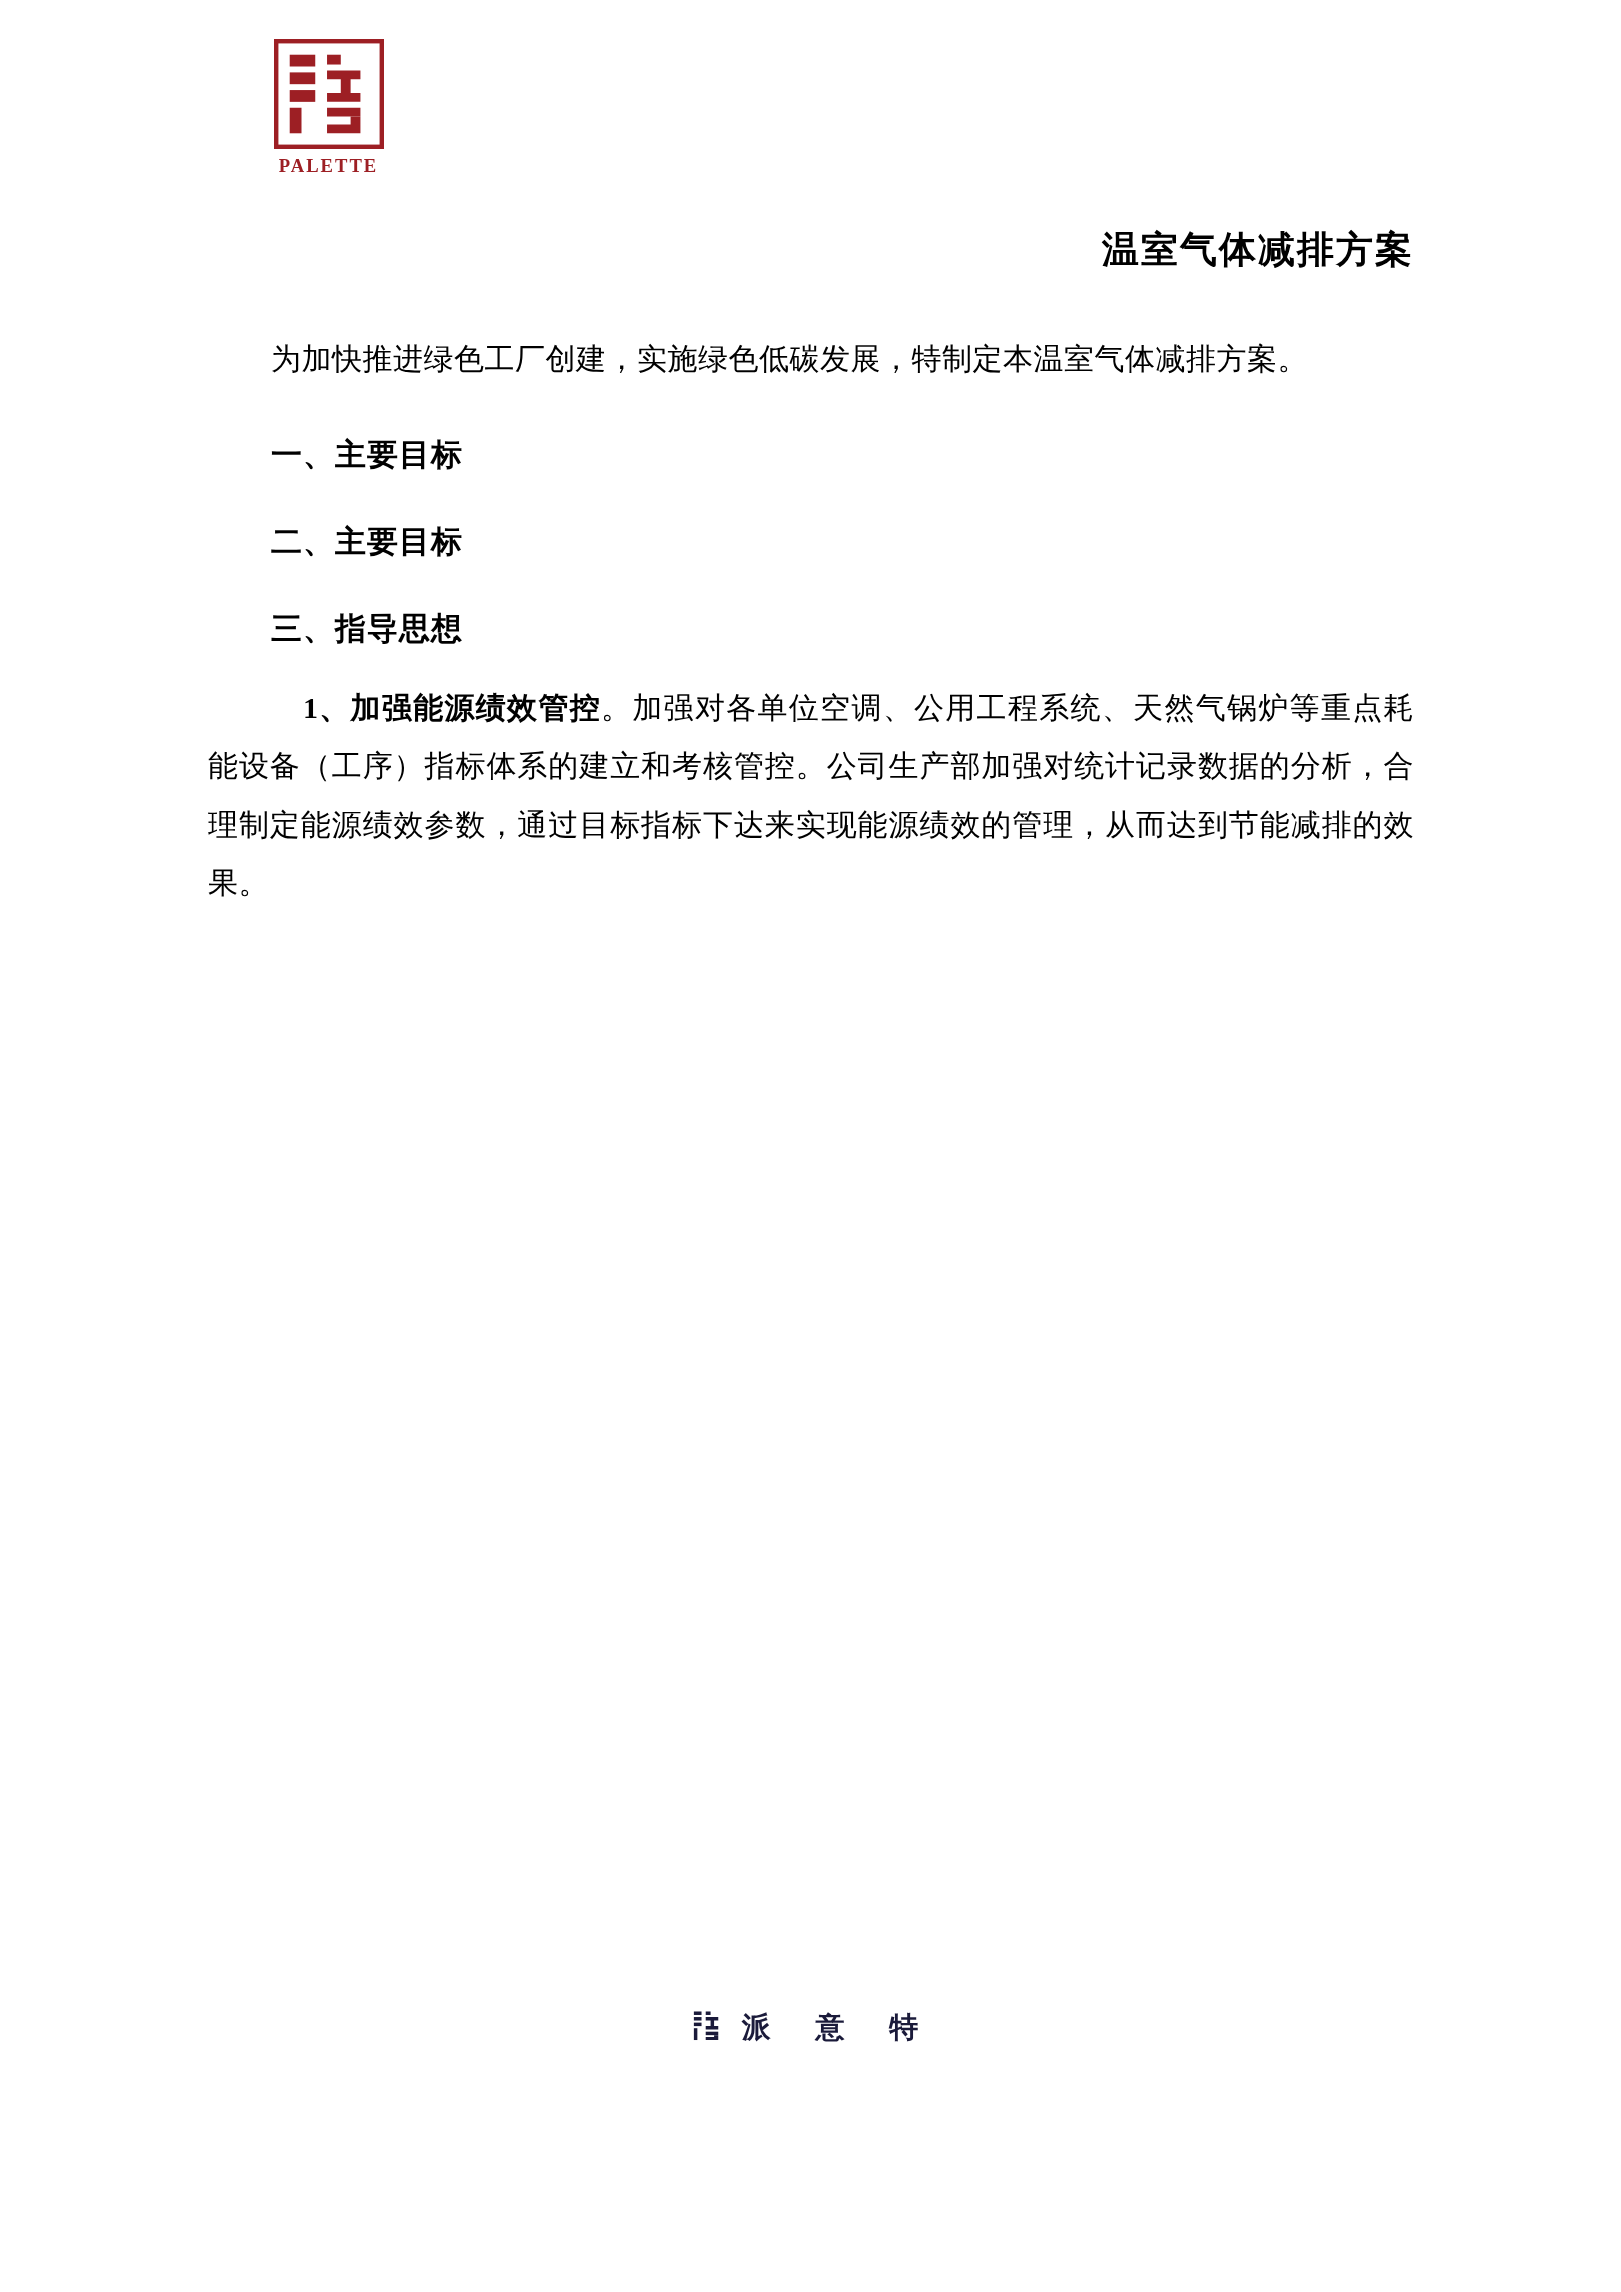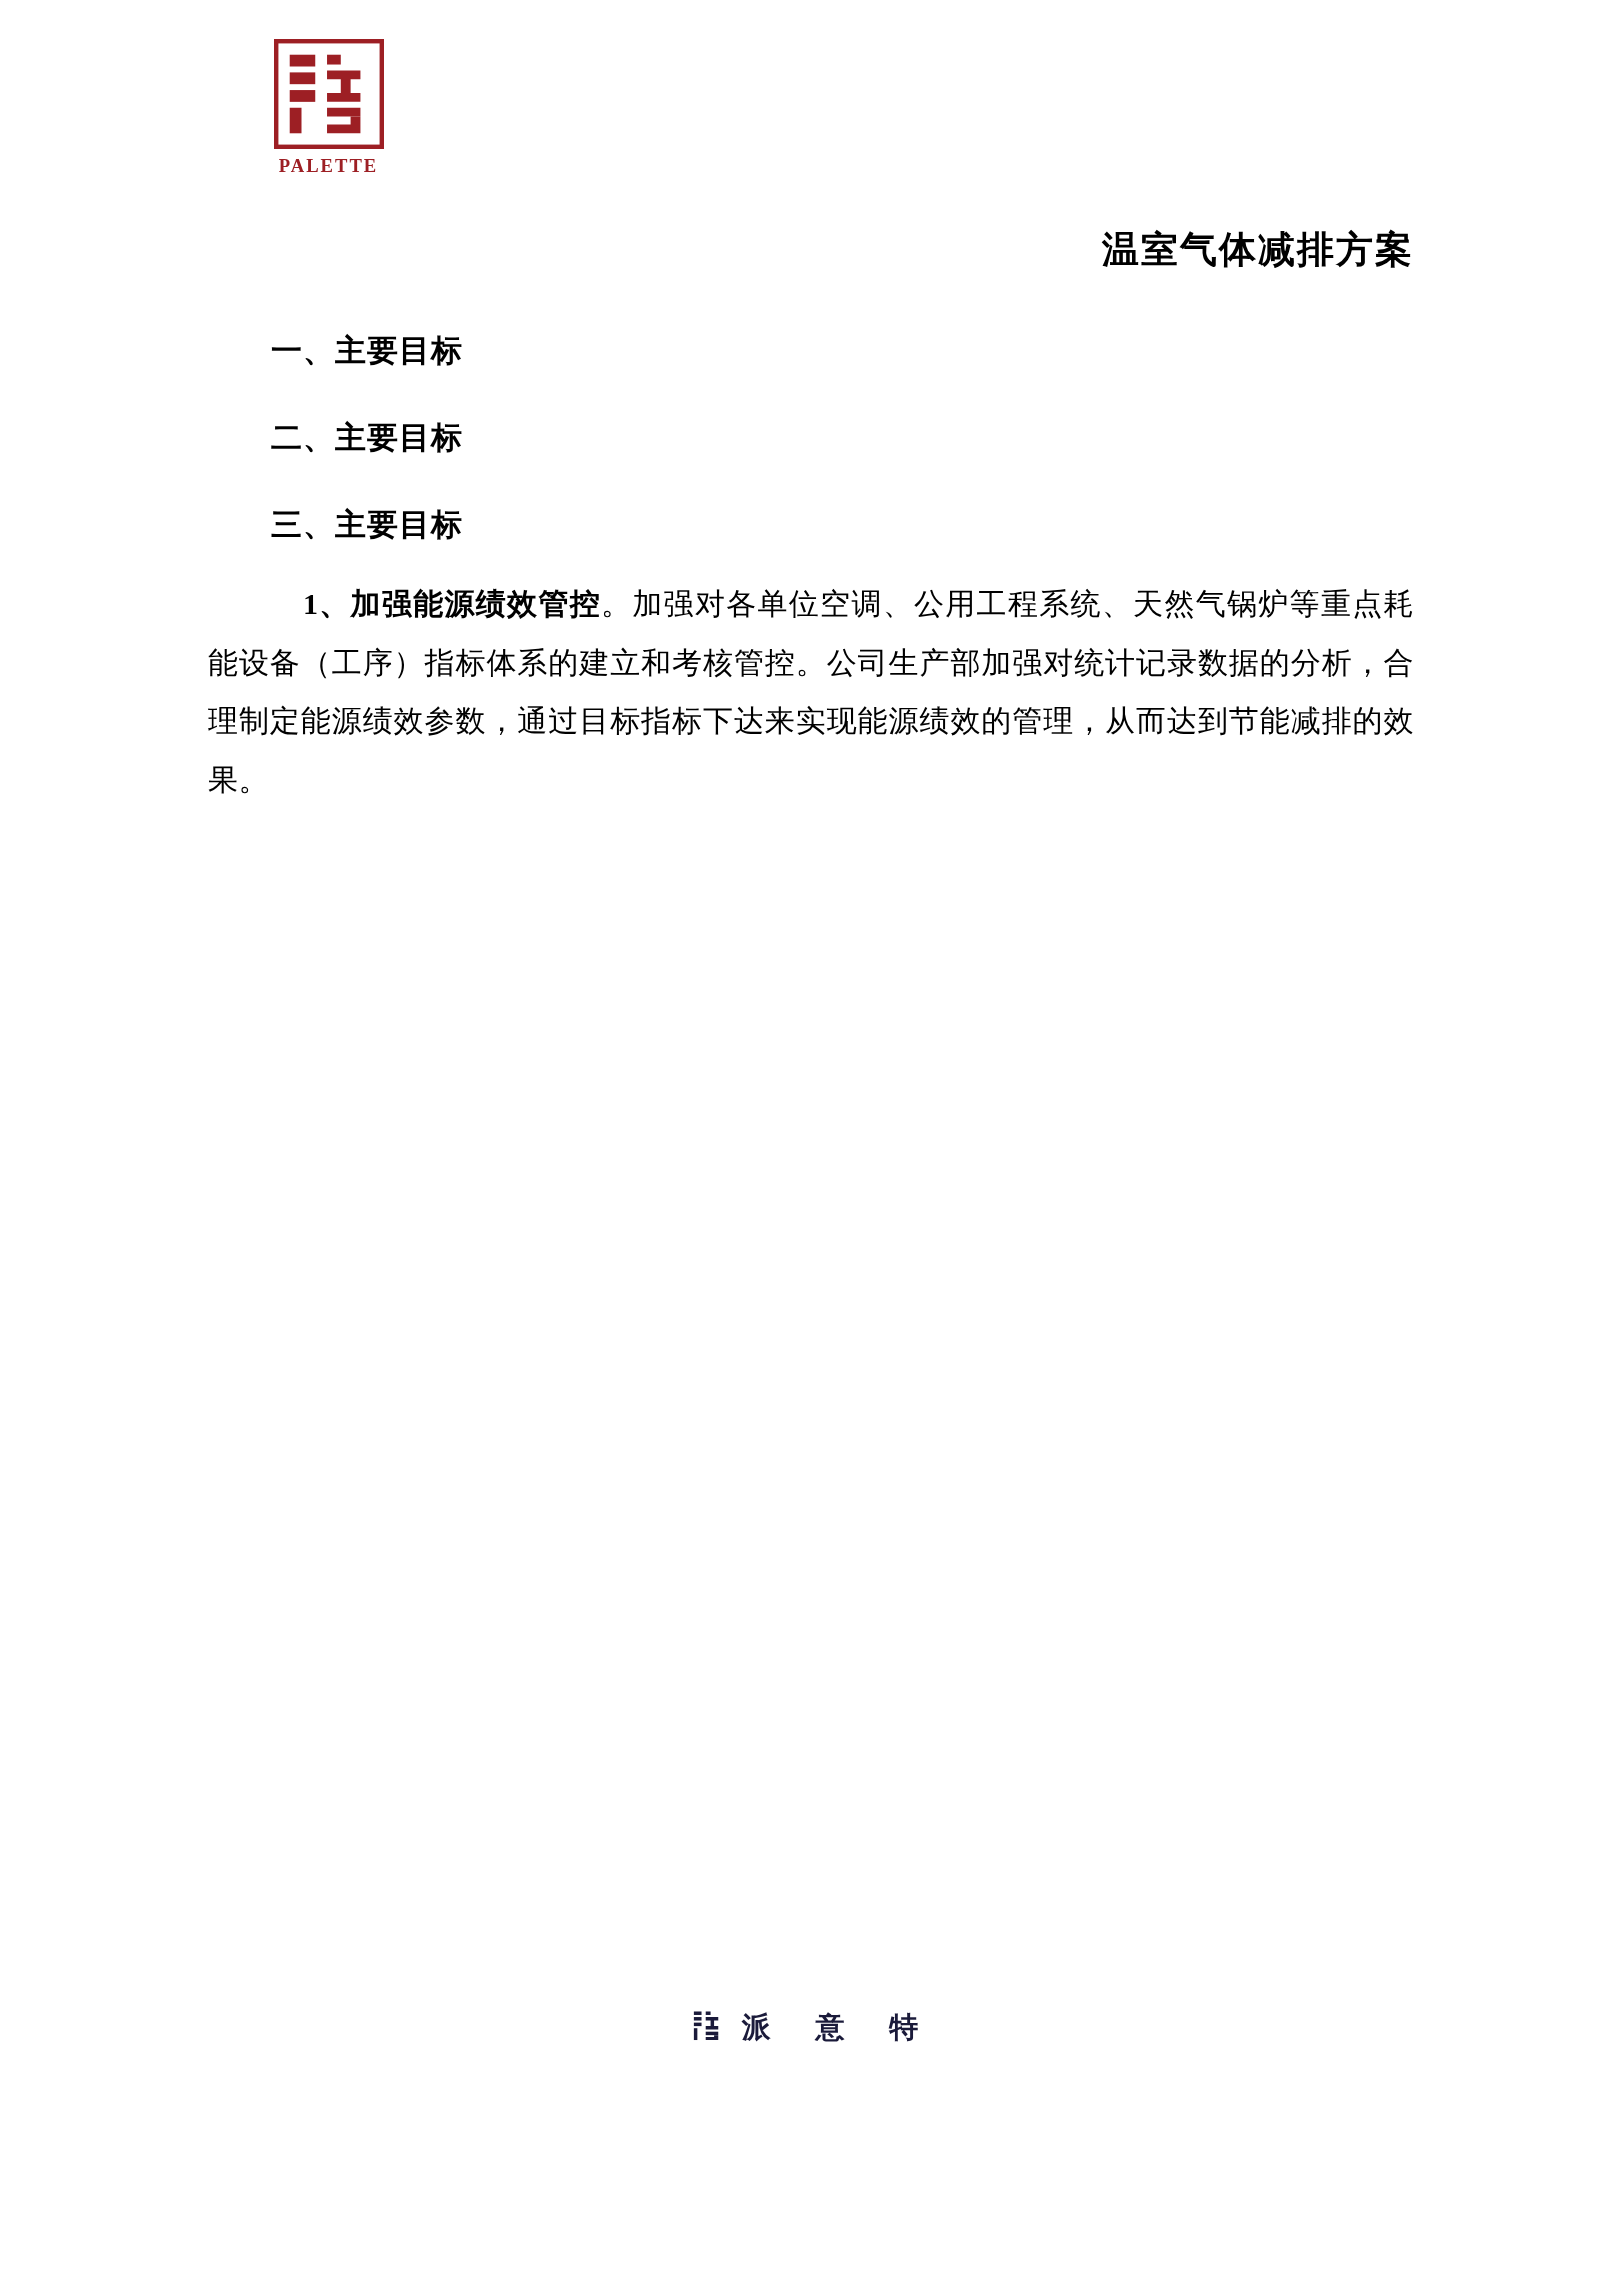--- a/index.html
+++ b/index.html
@@ -130,26 +130,27 @@
         <path d="M78 79 h10 v17 h-34 v-9 h24 z" fill="#9d1f24"></path>
       </svg>
     </div>
     <div class="logo-word">PALETTE</div>
   </div>
 
   <div class="doc">
 
     <h1 class="doc-title">温室气体减排方案</h1>
 
+    <p class="body-text">为加快推进绿色工厂创建，实施绿色低碳发展，特制定本温室气体减排方案。</p>
 
     <h2 class="section-heading">一、主要目标</h2>
 
     <h2 class="section-heading">二、主要目标</h2>
 
-    <h2 class="section-heading">三、主要目标</h2>
+    <h2 class="section-heading">三、指导思想</h2>
     <p class="body-text"><span class="lead">1、加强能源绩效管控</span><span>。加强对各单位空调、公用工程系统、天然气锅炉等重点耗能设备（工序）指标体系的建立和考核管控。公司生产部加强对统计记录数据的分析，合理制定能源绩效参数，通过目标指标下达来实现能源绩效的管理，从而达到节能减排的效果。</span></p>
 
   </div>
 
   <div class="footer">
     <div class="footer-mark">
       <svg width="39" height="43" viewBox="0 0 112 112" xmlns="http://www.w3.org/2000/svg">
         <rect x="14" y="10" width="22" height="10" fill="#1a1a3a"></rect>
         <rect x="14" y="26" width="22" height="10" fill="#1a1a3a"></rect>
         <rect x="14" y="42" width="22" height="10" fill="#1a1a3a"></rect>

